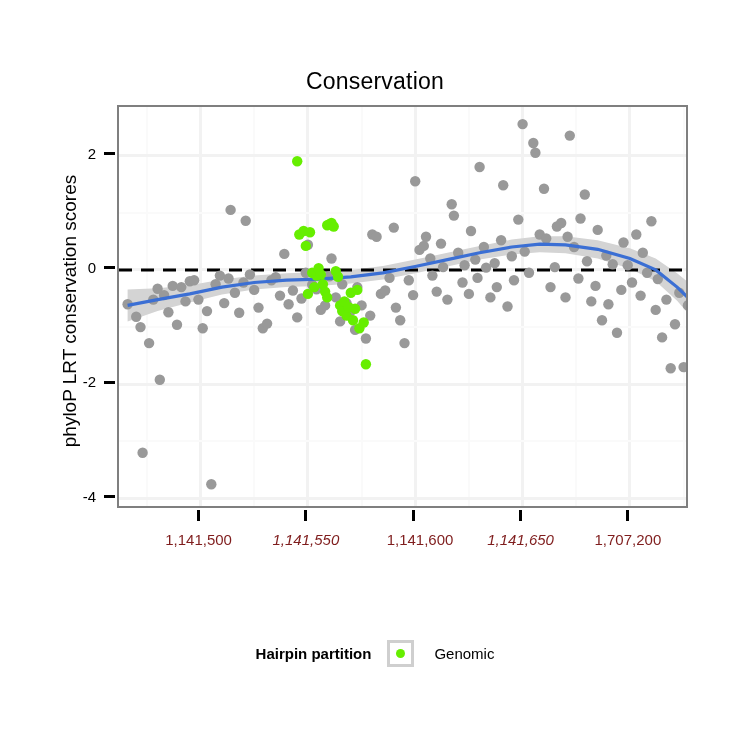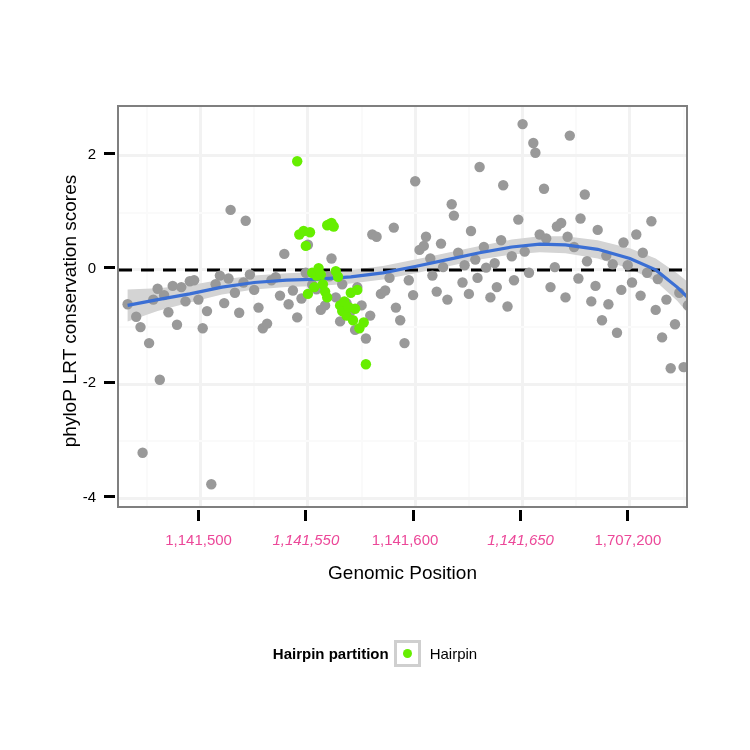--- a/index.html
+++ b/index.html
@@ -85,21 +85,21 @@
     height: 11px;
     background: #000;
     top: 510px;
   }
   .ticklabel-x {
     position: absolute;
     top: 531px;
     font-size: 15px;
     text-align: center;
     width: 110px;
-    color: #ec4899;
+    color: #7f1d1d;
   }
   .axis-title-x {
     position: absolute;
     left: 117px;
     width: 571px;
     top: 562px;
     text-align: center;
     font-size: 19px;
   }
   .axis-title-y {
@@ -114,21 +114,21 @@
   }
   
   #legend {
     position: absolute;
     left: 0;
     top: 640px;
     width: 750px;
     display: flex;
     align-items: center;
     justify-content: center;
-    gap: 5px;
+    gap: 16px;
   }
   .legend-title {
     font-size: 15px;
     font-weight: bold;
     color: #000;
   }
   .legend-key {
     width: 27px;
     height: 27px;
     background: #ffffff;
@@ -147,20 +147,21 @@
     font-size: 15px;
     color: #000;
     margin-left: 4px;
   }
 </style>
 </head>
 <body>
 
 <div id="chart-root">
 
+  <div class="chart-title">Conservation</div>
 
   <div id="panel">
     <div id="panel-inner">
         <div class="gridline-major-v" style="left: 80.0714px;"></div>
         <div class="gridline-minor-v" style="left: 134.237px;"></div>
         <div class="gridline-major-v" style="left: 187.402px;"></div>
         <div class="gridline-minor-v" style="left: 241.568px;"></div>
         <div class="gridline-major-v" style="left: 294.733px;"></div>
         <div class="gridline-minor-v" style="left: 348.898px;"></div>
         <div class="gridline-major-v" style="left: 402.064px;"></div>
@@ -385,31 +386,30 @@
       <div class="ticklabel-y" style="top: 373.241px; left: 62px; width: 34px;">-2</div>
       <div class="tick-y" style="top: 495.067px;"></div>
       <div class="ticklabel-y" style="top: 487.567px; left: 62px; width: 34px;">-4</div>
     </div>
   <div id="x-axis">
       <div class="tick-x" style="left: 197.071px;"></div>
       <div class="ticklabel-x" style="left: 143.571px;">1,141,500</div>
       <div class="tick-x" style="left: 304.402px;"></div>
       <div class="ticklabel-x" style="left: 250.902px; font-style: italic;">1,141,550</div>
       <div class="tick-x" style="left: 411.733px;"></div>
-      <div class="ticklabel-x" style="left: 350px;">1,141,600</div>
+      <div class="ticklabel-x" style="left: 365px;">1,141,600</div>
       <div class="tick-x" style="left: 519.064px;"></div>
       <div class="ticklabel-x" style="left: 465.564px; font-style: italic;">1,141,650</div>
       <div class="tick-x" style="left: 626.395px;"></div>
       <div class="ticklabel-x" style="left: 572.895px;">1,707,200</div>
     </div>
 
-  <div class="axis-title-x">Genomic Position</div>
   <div class="axis-title-y">phyloP LRT conservation scores</div>
 
   <div id="legend">
     <span class="legend-title">Hairpin partition</span>
     <span class="legend-key">
       <span class="legend-dot" style="background: rgb(102, 238, 0);"></span>
     </span>
-    <span class="legend-label">Hairpin</span>
+    <span class="legend-label">Genomic</span>
   </div>
 
 </div>
 
 </body></html>

